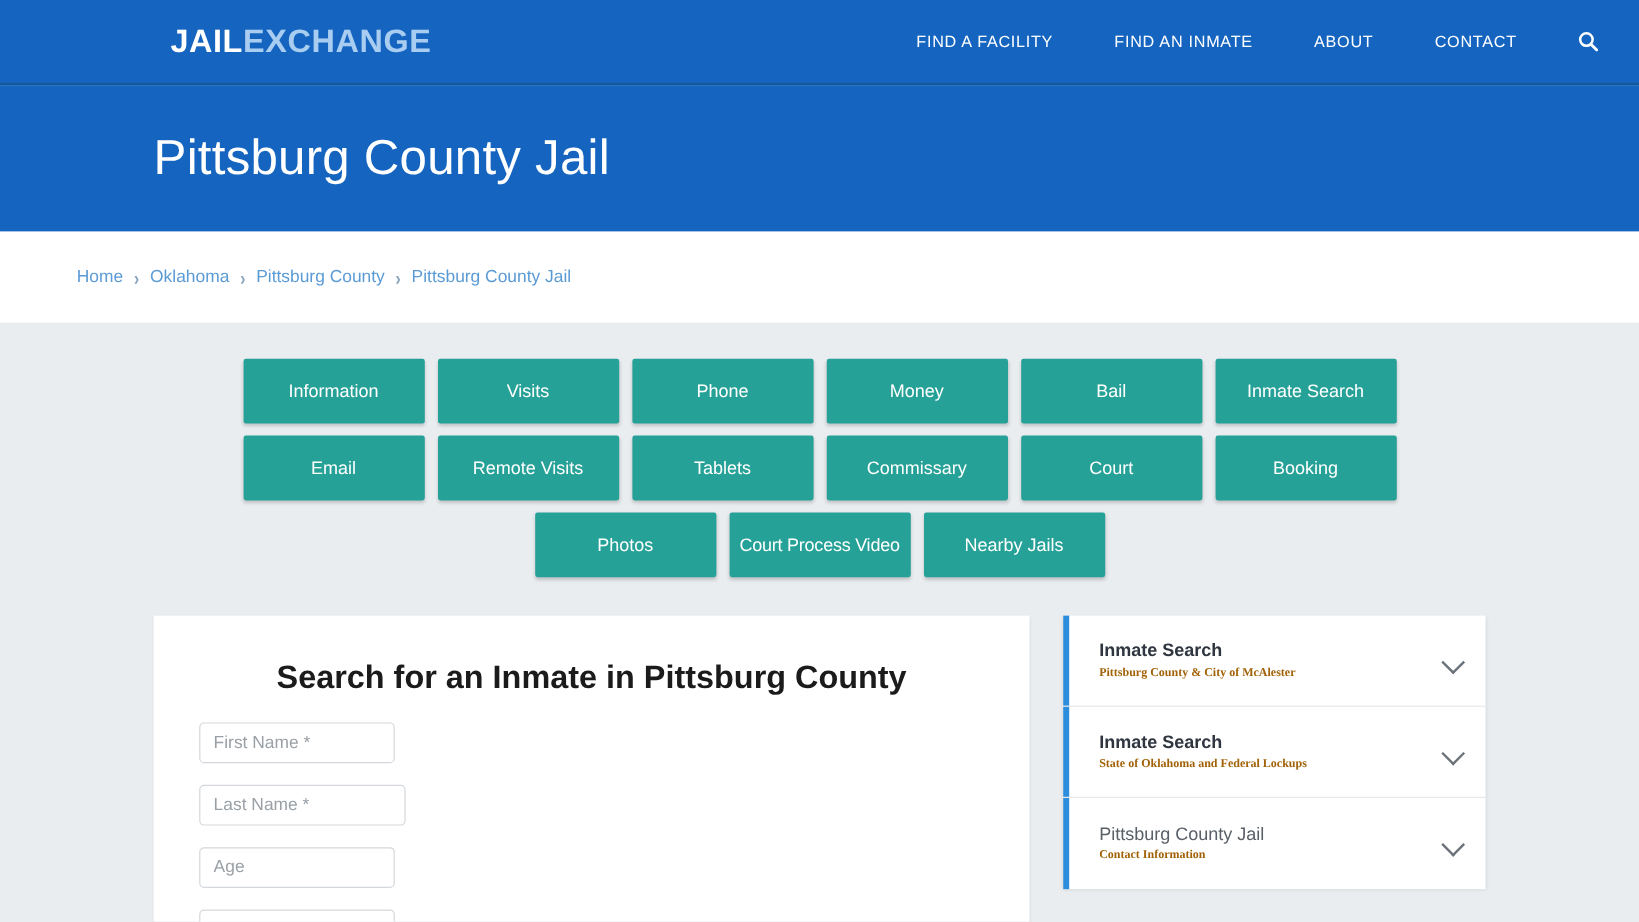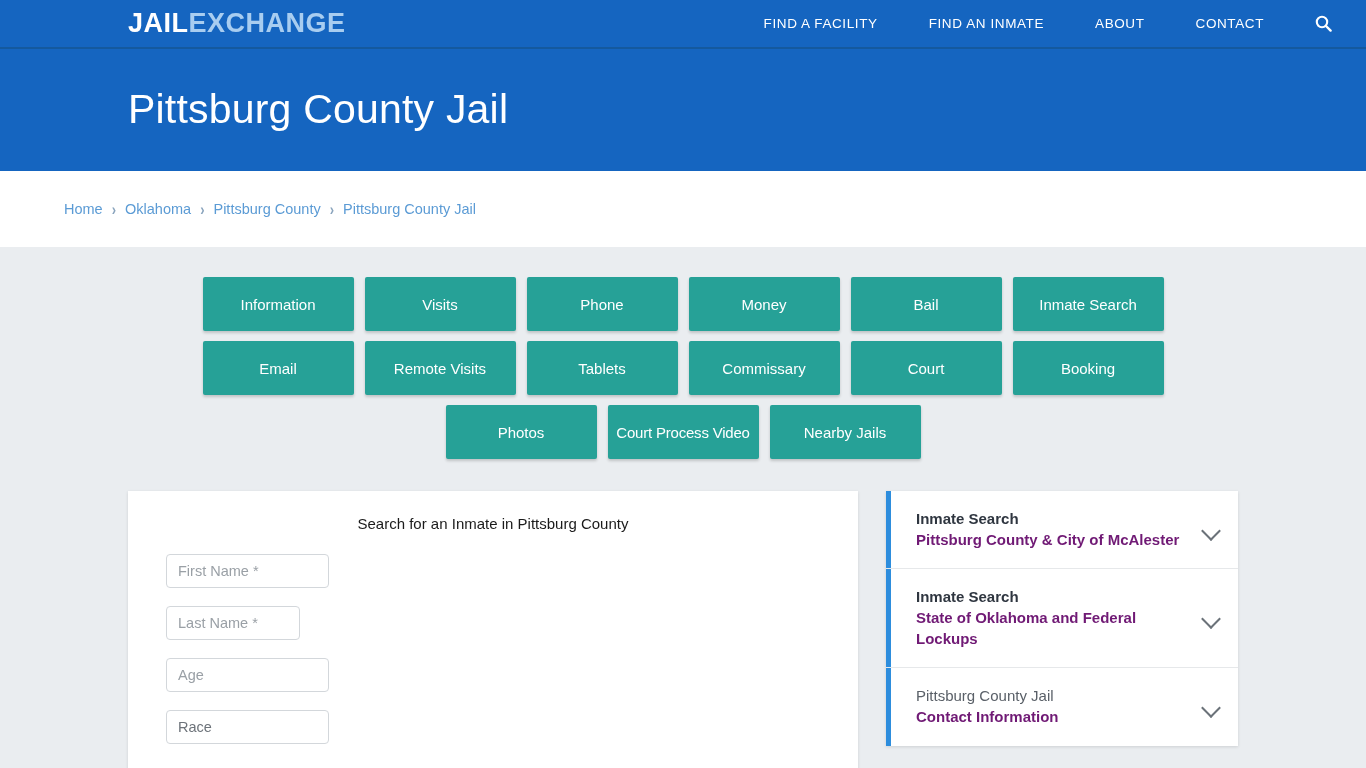--- a/index.html
+++ b/index.html
@@ -12,26 +12,26 @@
     overflow: hidden;
     background: #eaedf0;
     font-family: "Liberation Sans", sans-serif;
     -webkit-font-smoothing: antialiased;
   }
 
   .page { width: 1366px; height: 768px; position: relative; overflow: hidden; }
 
   
   .header {
-    height: 49px;
+    height: 71px;
     background: #1565c0;
     border-bottom: 2px solid #14599e;
     display: flex;
     align-items: center;
-    padding: 0 24px 0 0;
+    padding: 0 24px 0 14px;
     position: relative;
   }
   .logo {
     margin-left: 128px;
     font-size: 27px;
     font-weight: 700;
     letter-spacing: 0.5px;
     line-height: 1;
     white-space: nowrap;
     user-select: none;
@@ -153,24 +153,24 @@
   .col-side { width: 352px; }
 
   .card {
     background: #ffffff;
     box-shadow: 0 1px 3px rgba(0,0,0,0.12);
   }
   .search-card {
     padding: 24px 20px 34px;
   }
   .search-card h2 {
-    margin: 0 0 22px;
+    margin: 12px 0 22px;
     text-align: center;
-    font-size: 15px;
-    font-weight: 400;
+    font-size: 27px;
+    font-weight: 700;
     color: #1b1b1b;
   }
   .fields {
     display: flex;
     gap: 18px;
     padding: 0 18px;
     flex-direction: column;
   }
   .fields input, .fields select {
     height: 34px;
@@ -178,21 +178,21 @@
     border-radius: 4px;
     padding: 0 11px;
     font-size: 14.5px;
     color: #6d737a;
     background: #ffffff;
     font-family: "Liberation Sans", sans-serif;
     outline: none;
   }
   .fields input::placeholder { color: #9aa0a6; }
   .f-first { width: 163px; }
-  .f-last  { width: 134px; }
+  .f-last  { width: 172px; }
   .f-age   { width: 163px; }
   .f-race  {
     width: 163px;
     appearance: none;
     -webkit-appearance: none;
     background-image:
       linear-gradient(45deg, transparent 50%, #6d737a 50%),
       linear-gradient(135deg, #6d737a 50%, transparent 50%);
     background-position:
       calc(100% - 19px) 14px,
@@ -244,21 +244,21 @@
   .acc-item::before {
     content: "";
     position: absolute;
     left: 0; top: 0; bottom: 0;
     width: 5px;
     background: #2d8ddd;
   }
   .acc-text { flex: 1; line-height: 1.38; }
   .acc-l1 { font-size: 15px; font-weight: 700; color: #2f3640; display: block; }
   .acc-l1.light { font-weight: 400; color: #5a6068; }
-  .acc-l2 { font-size: 15px; font-weight: 700; color: #701a75; display: block; }
+  .acc-l2 { font-size: 10px; font-weight: 700; color: #a16207; display: block; font-family: Liberation Serif, serif; }
   .chev {
     width: 20px; height: 20px;
     margin-left: 14px;
     flex: 0 0 20px;
     position: relative;
   }
   .chev::after {
     content: "";
     position: absolute;
     left: 2px; top: 4px;

